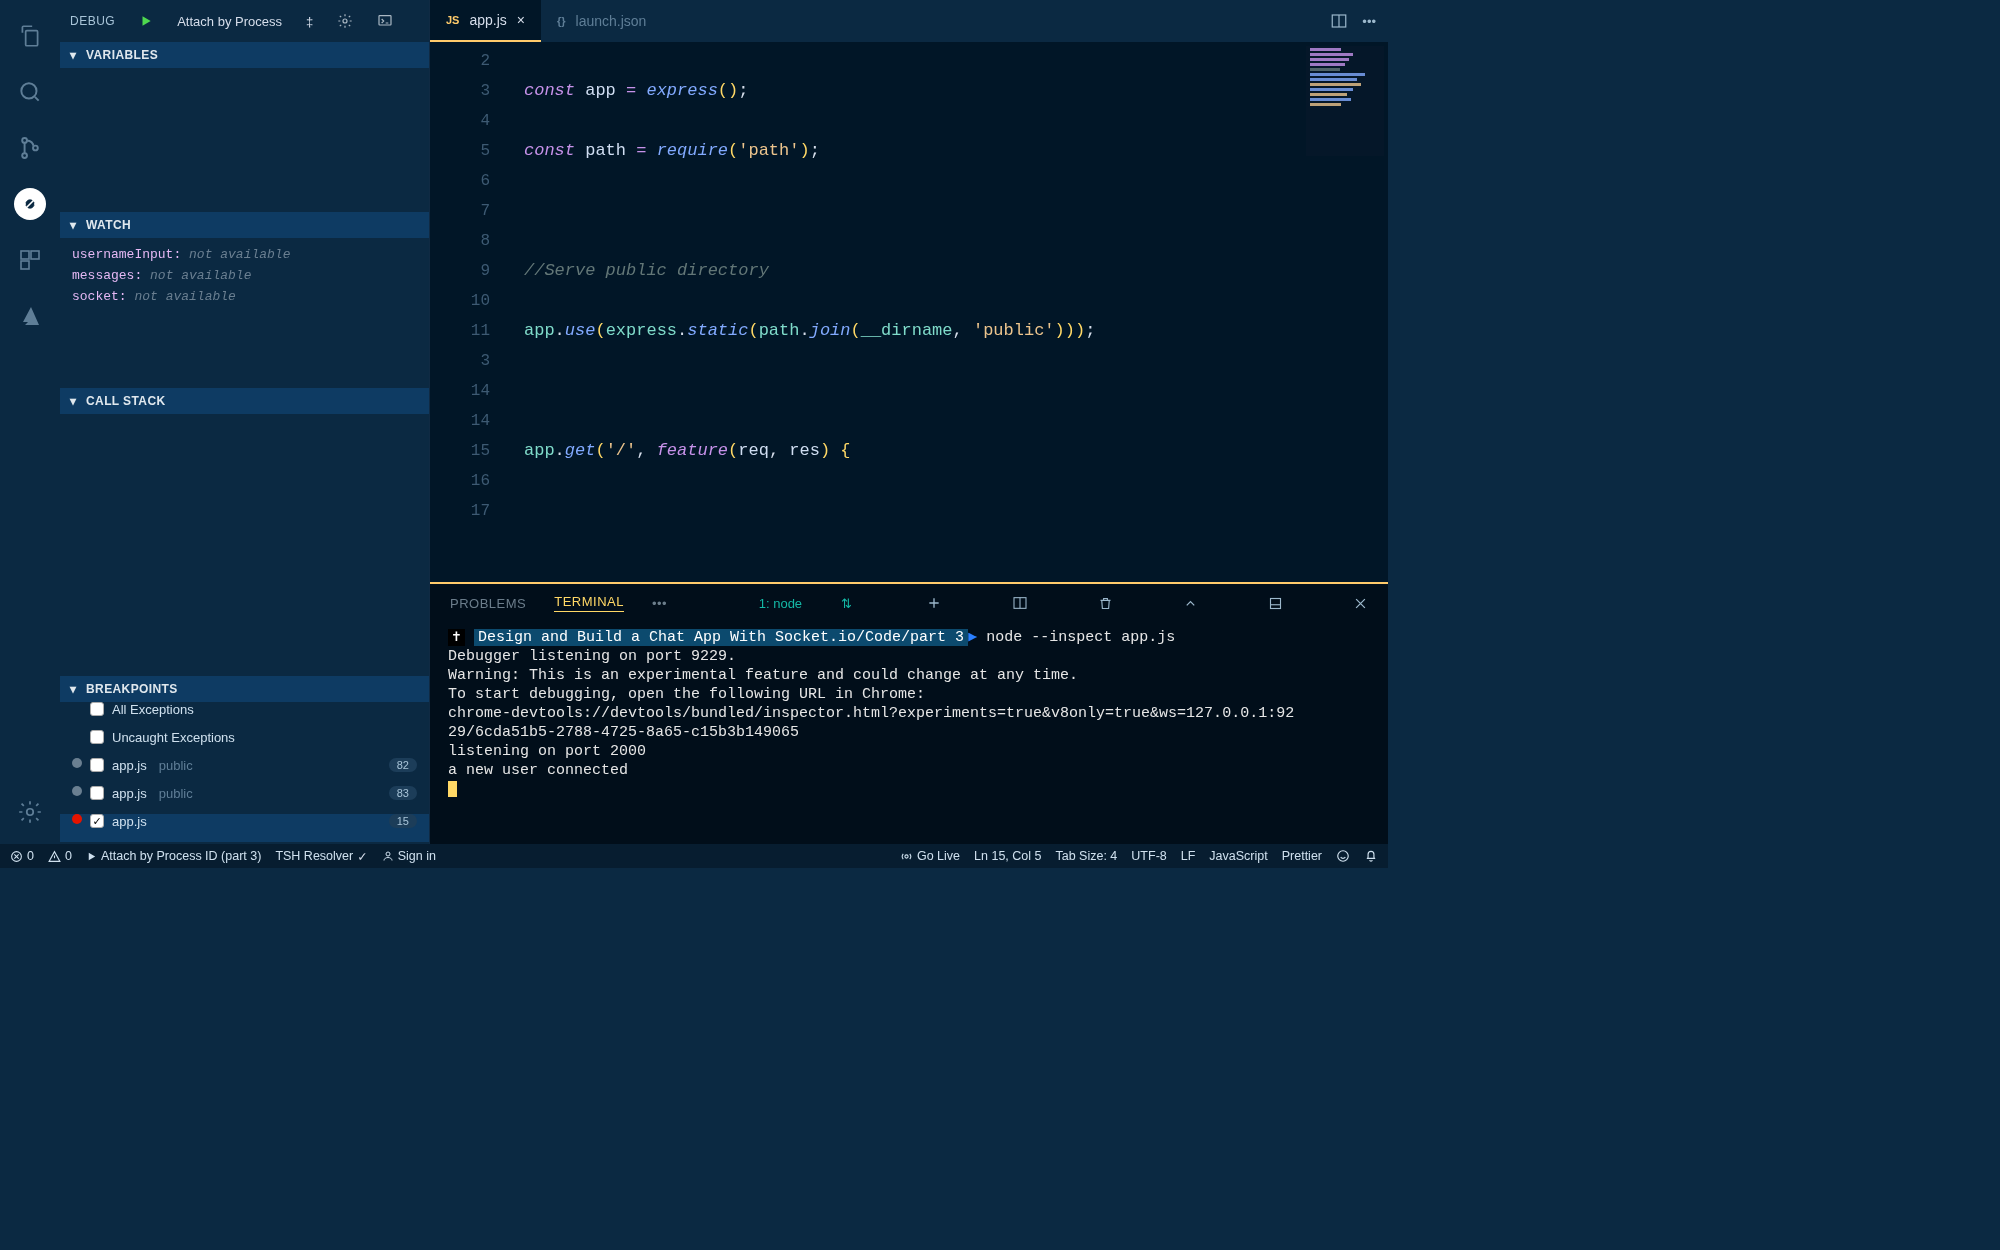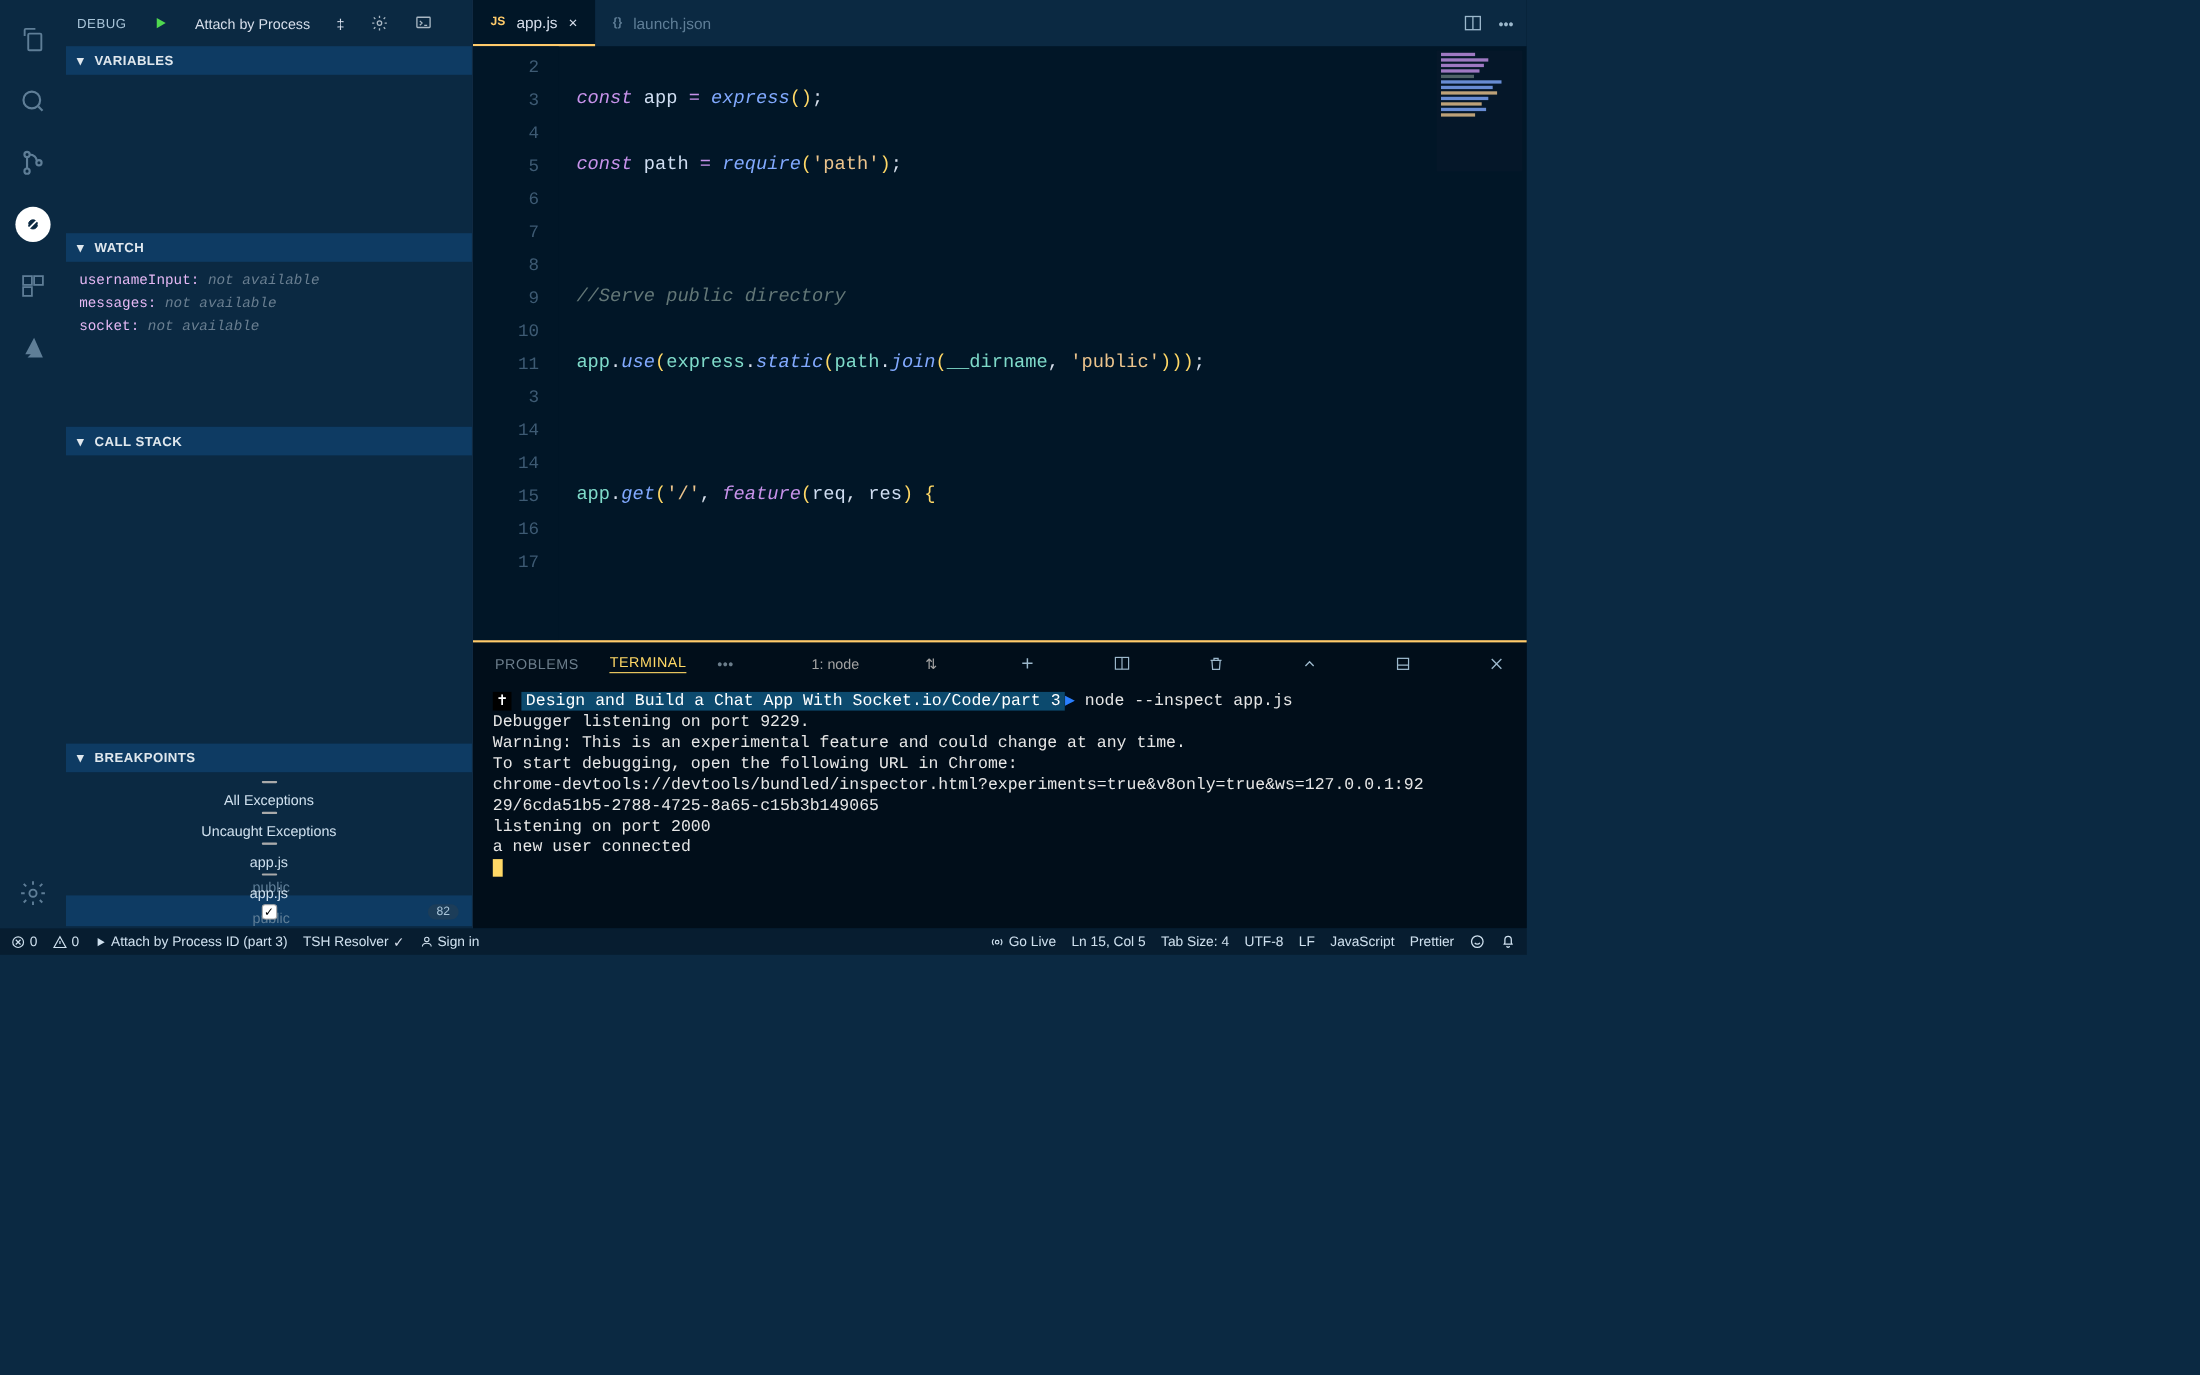--- a/index.html
+++ b/index.html
@@ -82,25 +82,24 @@
   letter-spacing: 0.4px;
 }
 .panel-header .arrow { width: 10px; display:inline-block; }
 .panel-body { padding: 6px 12px; font-family: Menlo, Monaco, "Courier New", monospace; font-size: 13px; }
 .panel-body.grow { flex: 1; }
 .watch-item { padding: 3px 0; }
 .watch-item .var { color: #e5b8f4; }
 .watch-item .na { color: #6a7f91; font-style: italic; }
 
 .bp-row {
-  display: flex; align-items: center;
+  display: flex; align-items: flex-start;
   height: 28px;
   padding: 0 12px;
   gap: 8px;
-  flex-direction: column;
 }
 .bp-row.active-row { background: #0e3b63; }
 .bp-dot { width: 10px; height: 10px; border-radius: 50%; background: #6a7f91; }
 .bp-dot.red { background: #e51400; }
 .bp-check {
   width: 14px; height: 14px; border: 1px solid #aaa; background: #fff; border-radius: 3px;
   display: flex; align-items: center; justify-content: center; font-size: 11px; color: #000;
 }
 .bp-name { color: #cfe0ee; }
 .bp-dim { color: #5f7e97; margin-left: 4px; }
@@ -204,22 +203,22 @@
   height: 38px;
   display: flex;
   align-items: center;
   padding: 0 20px;
   gap: 28px;
 }
 .ptab { color: #6b7d8b; font-size: 13px; letter-spacing: 0.5px; cursor: pointer; }
 .ptab.active { color: #ffd866; border-bottom: 1px solid #ffd866; padding-bottom: 2px; }
 .panel-tabs .spacer { flex: 1; }
 .term-select {
-  background: transparent; color: #a3a3a3; font-size: 13px;
-  display: flex; align-items: center; gap: 60px; text-align: center;
+  background: transparent; color: #14b8a6; font-size: 13px;
+  display: flex; align-items: center; gap: 39px; text-align: center;
 }
 .picon { color: #9cb8cc; }
 
 .terminal {
   flex: 1;
   padding: 6px 18px;
   font-family: Menlo, Monaco, "Courier New", monospace;
   font-size: 15px;
   line-height: 19px;
   color: #e6e6e6;

